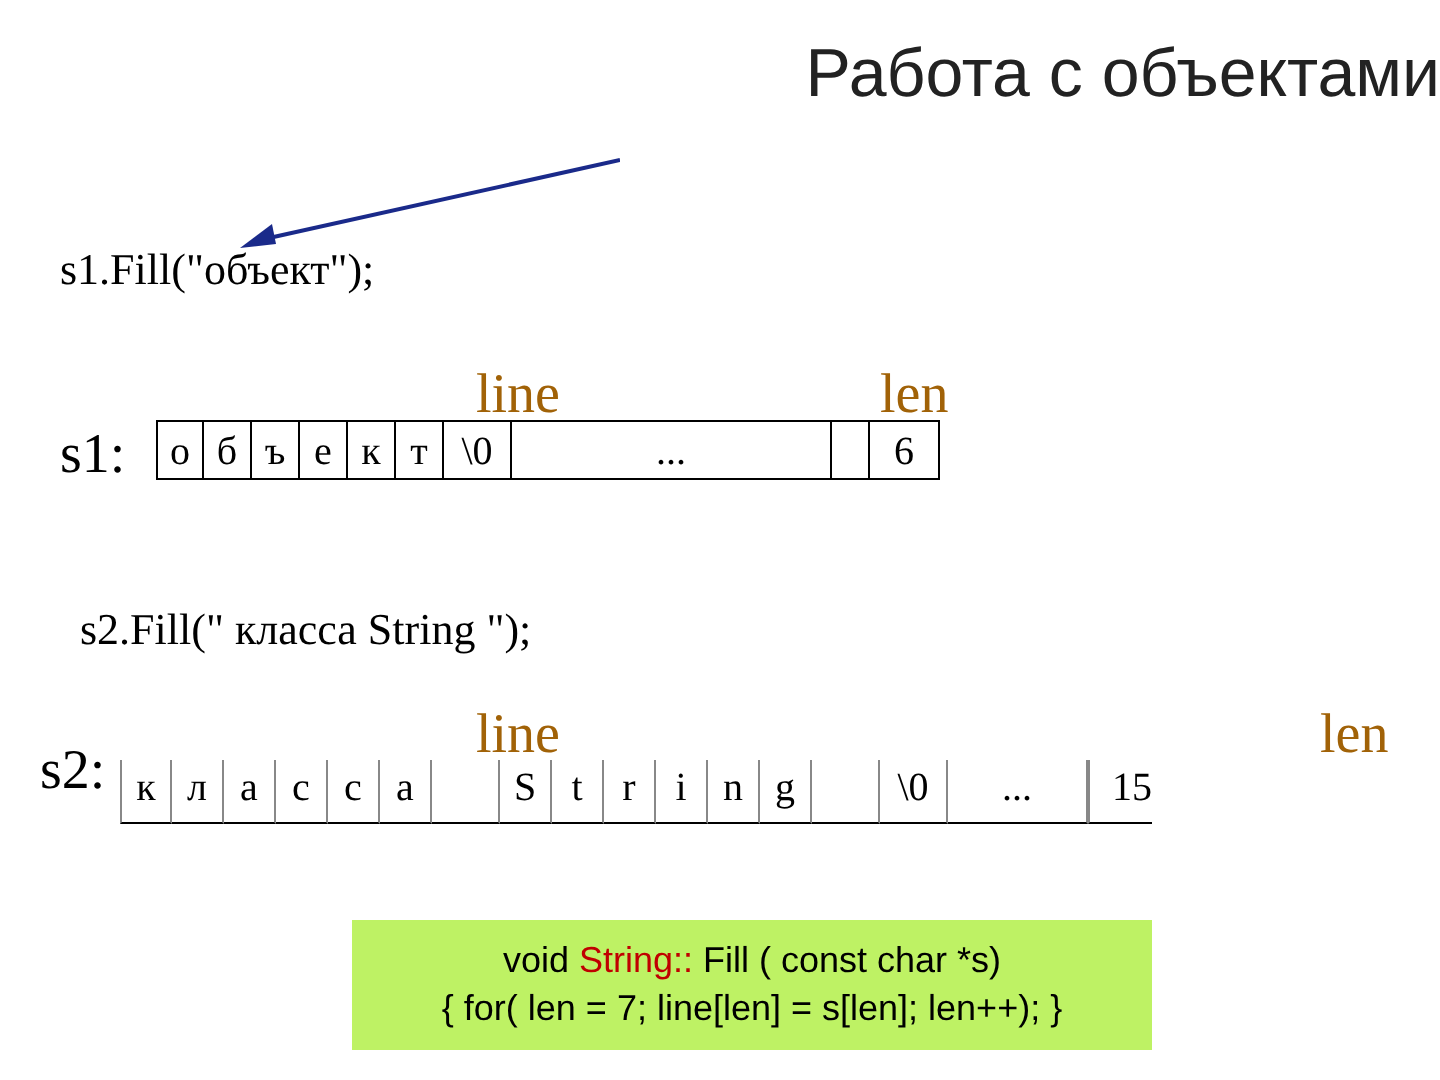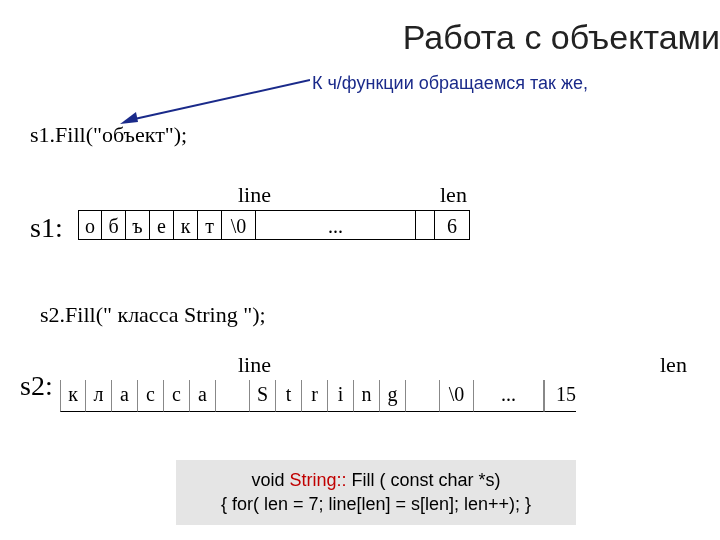--- a/index.html
+++ b/index.html
@@ -19,21 +19,21 @@
     color:#1a2a8a;font-size:18px;line-height:1.3;
   }
   .call1{
     position:absolute;top:122px;left:30px;
     font-family:"Times New Roman",serif;font-size:22px;color:#000;
   }
   .call2{
     position:absolute;top:302px;left:40px;
     font-family:"Times New Roman",serif;font-size:22px;color:#000;
   }
-  .lbl{font-family:"Times New Roman",serif;font-size:22px;color:#000000;position:absolute}
+  .lbl{font-family:"Times New Roman",serif;font-size:28px;color:#a16207;position:absolute}
   .slabel{font-family:"Times New Roman",serif;font-size:28px;color:#000;position:absolute}
 
   
   .arrow{position:absolute;top:78px;left:120px;width:190px;height:46px;pointer-events:none}
 
   
   .row1{position:absolute;top:210px;left:78px;height:28px}
   .cell{
     display:inline-block;height:30px;line-height:30px;
     border:1px solid #000;border-left:none;
@@ -57,38 +57,38 @@
   }
   .u:first-child{border-left:1px solid #888}
   .uw{width:26px}
   .uw2{width:34px}
   .uwdots{width:70px}
   .lenbox2{display:inline-block;height:32px;line-height:28px;border-bottom:1px solid #000;border-left:1px solid #888;width:32px;text-align:right;font-family:"Times New Roman",serif;font-size:20px;vertical-align:top;box-sizing:border-box}
 
   
   .codebox{
     position:absolute;left:176px;top:460px;width:380px;
-    background:#e5e5e5;padding:8px 10px;
+    background:#bef264;padding:8px 10px;
     font-size:18px;text-align:center;line-height:1.35;
     color:#000;
   }
   .kw{color:#c00000}
 </style>
 </head>
 <body>
 
 <div class="title">Работа с объектами</div>
 
 <svg class="arrow" viewBox="0 0 190 46">
   <line x1="190" y1="2" x2="10" y2="42" stroke="#1a2a8a" stroke-width="2"></line>
   <polygon points="0,46 16,34 18,44" fill="#1a2a8a"></polygon>
 </svg>
 
 <div class="note">
-  <span>К ч/функции обращаемся так же,</span><br>
+  <br>
 </div>
 
 <div class="call1">s1.Fill("объект");</div>
 
 <div class="lbl" style="top:182px;left:238px">line</div>
 <div class="lbl" style="top:182px;left:440px">len</div>
 <div class="slabel" style="top:212px;left:30px">s1:</div>
 <div class="row1">
   <span class="cell c22">о</span><span class="cell c22">б</span><span class="cell c22">ъ</span><span class="cell c22">е</span><span class="cell c22">к</span><span class="cell c22">т</span><span class="cell c30">\0</span><span class="cell dots">...</span><span class="gap"></span><span class="lenbox">6</span>
 </div>

